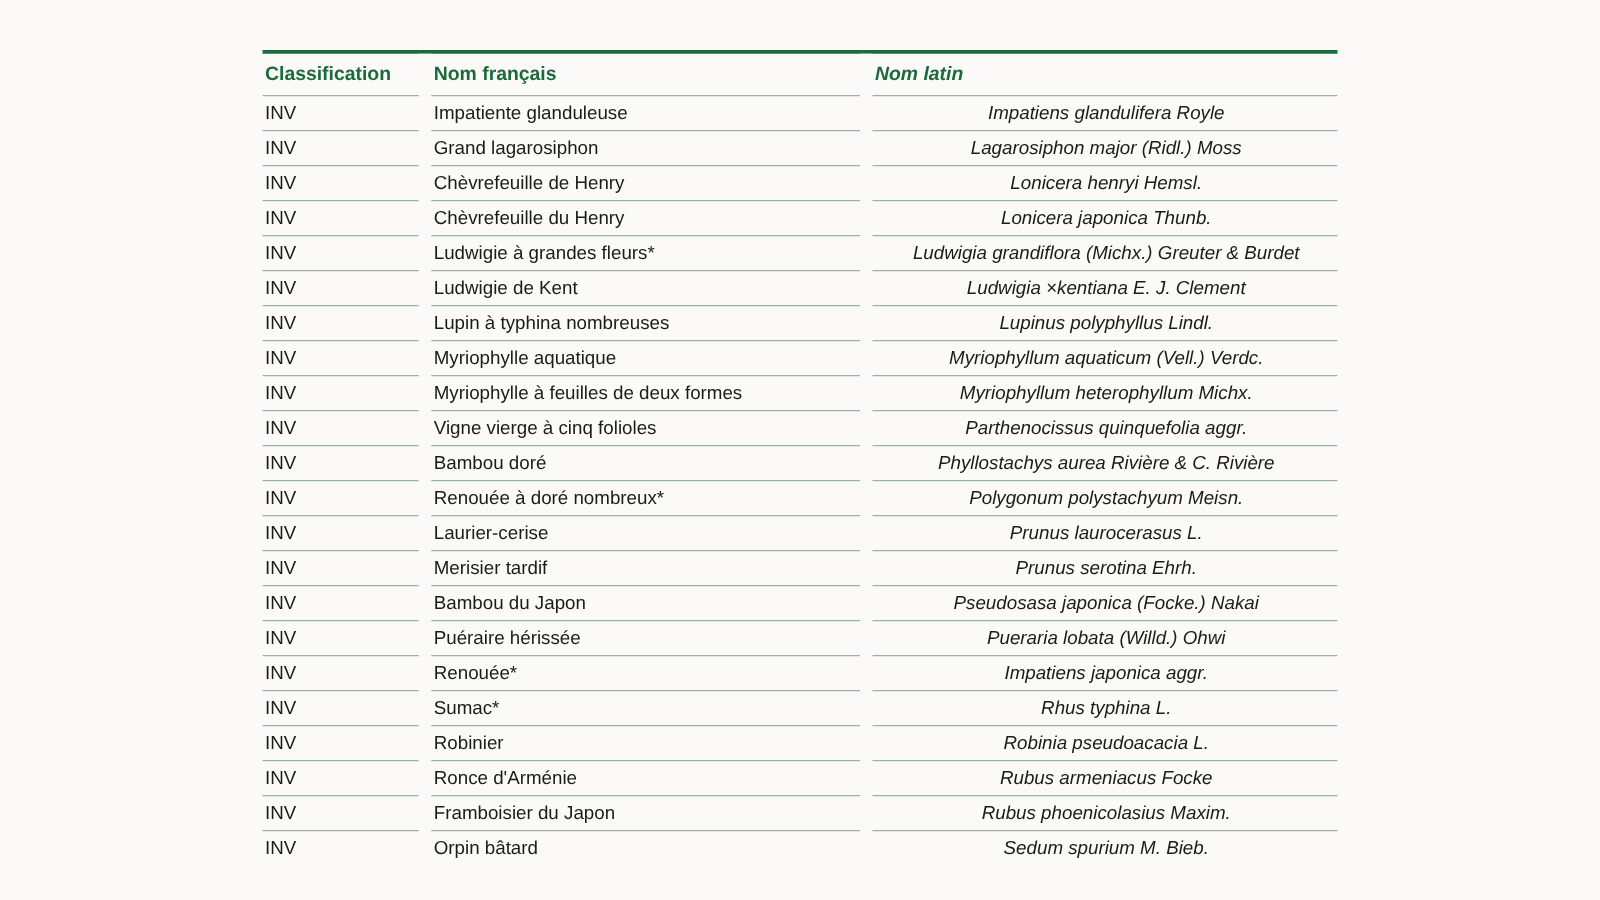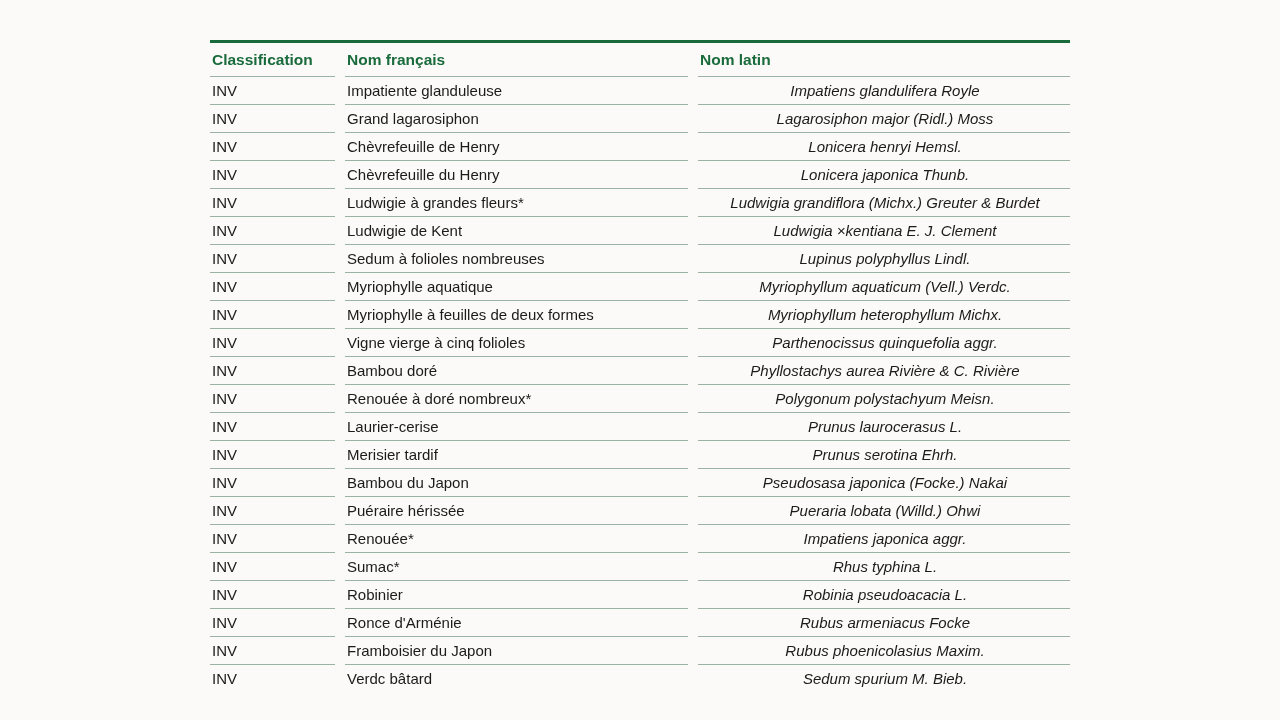--- a/index.html
+++ b/index.html
@@ -48,20 +48,21 @@
     vertical-align: bottom;
     font-size: 15.5px;
     font-weight: bold;
     color: #1a6b3c;
     padding: 8px 0 7px 2px;
     border-bottom: 1px solid #9ab3a2;
     background-clip: padding-box;
     margin-top: 28px;
   }
   thead th.latin-head {
+    font-style: italic;
   }
   
   thead th.gap-right,
   tbody td.gap-right {
     border-right: 10px solid #fbfaf8;
   }
 
   
   tbody td {
     font-size: 15px;
@@ -129,21 +130,21 @@
           <td class="gap-right">Ludwigie à grandes fleurs*</td>
           <td class="latin-cell">Ludwigia grandiflora (Michx.) Greuter &amp; Burdet</td>
         </tr>
         <tr>
           <td class="gap-right">INV</td>
           <td class="gap-right">Ludwigie de Kent</td>
           <td class="latin-cell">Ludwigia ×kentiana E. J. Clement</td>
         </tr>
         <tr>
           <td class="gap-right">INV</td>
-          <td class="gap-right">Sedum à folioles nombreuses</td>
+          <td class="gap-right">Lupin à typhina nombreuses</td>
           <td class="latin-cell">Lupinus polyphyllus Lindl.</td>
         </tr>
         <tr>
           <td class="gap-right">INV</td>
           <td class="gap-right">Myriophylle aquatique</td>
           <td class="latin-cell">Myriophyllum aquaticum (Vell.) Verdc.</td>
         </tr>
         <tr>
           <td class="gap-right">INV</td>
           <td class="gap-right">Myriophylle à feuilles de deux formes</td>
@@ -204,18 +205,18 @@
           <td class="gap-right">Ronce d'Arménie</td>
           <td class="latin-cell">Rubus armeniacus Focke</td>
         </tr>
         <tr>
           <td class="gap-right">INV</td>
           <td class="gap-right">Framboisier du Japon</td>
           <td class="latin-cell">Rubus phoenicolasius Maxim.</td>
         </tr>
         <tr>
           <td class="gap-right">INV</td>
-          <td class="gap-right">Verdc bâtard</td>
+          <td class="gap-right">Orpin bâtard</td>
           <td class="latin-cell">Sedum spurium M. Bieb.</td>
         </tr>
       </tbody>
   </table>
 </div>
 
 </body></html>

